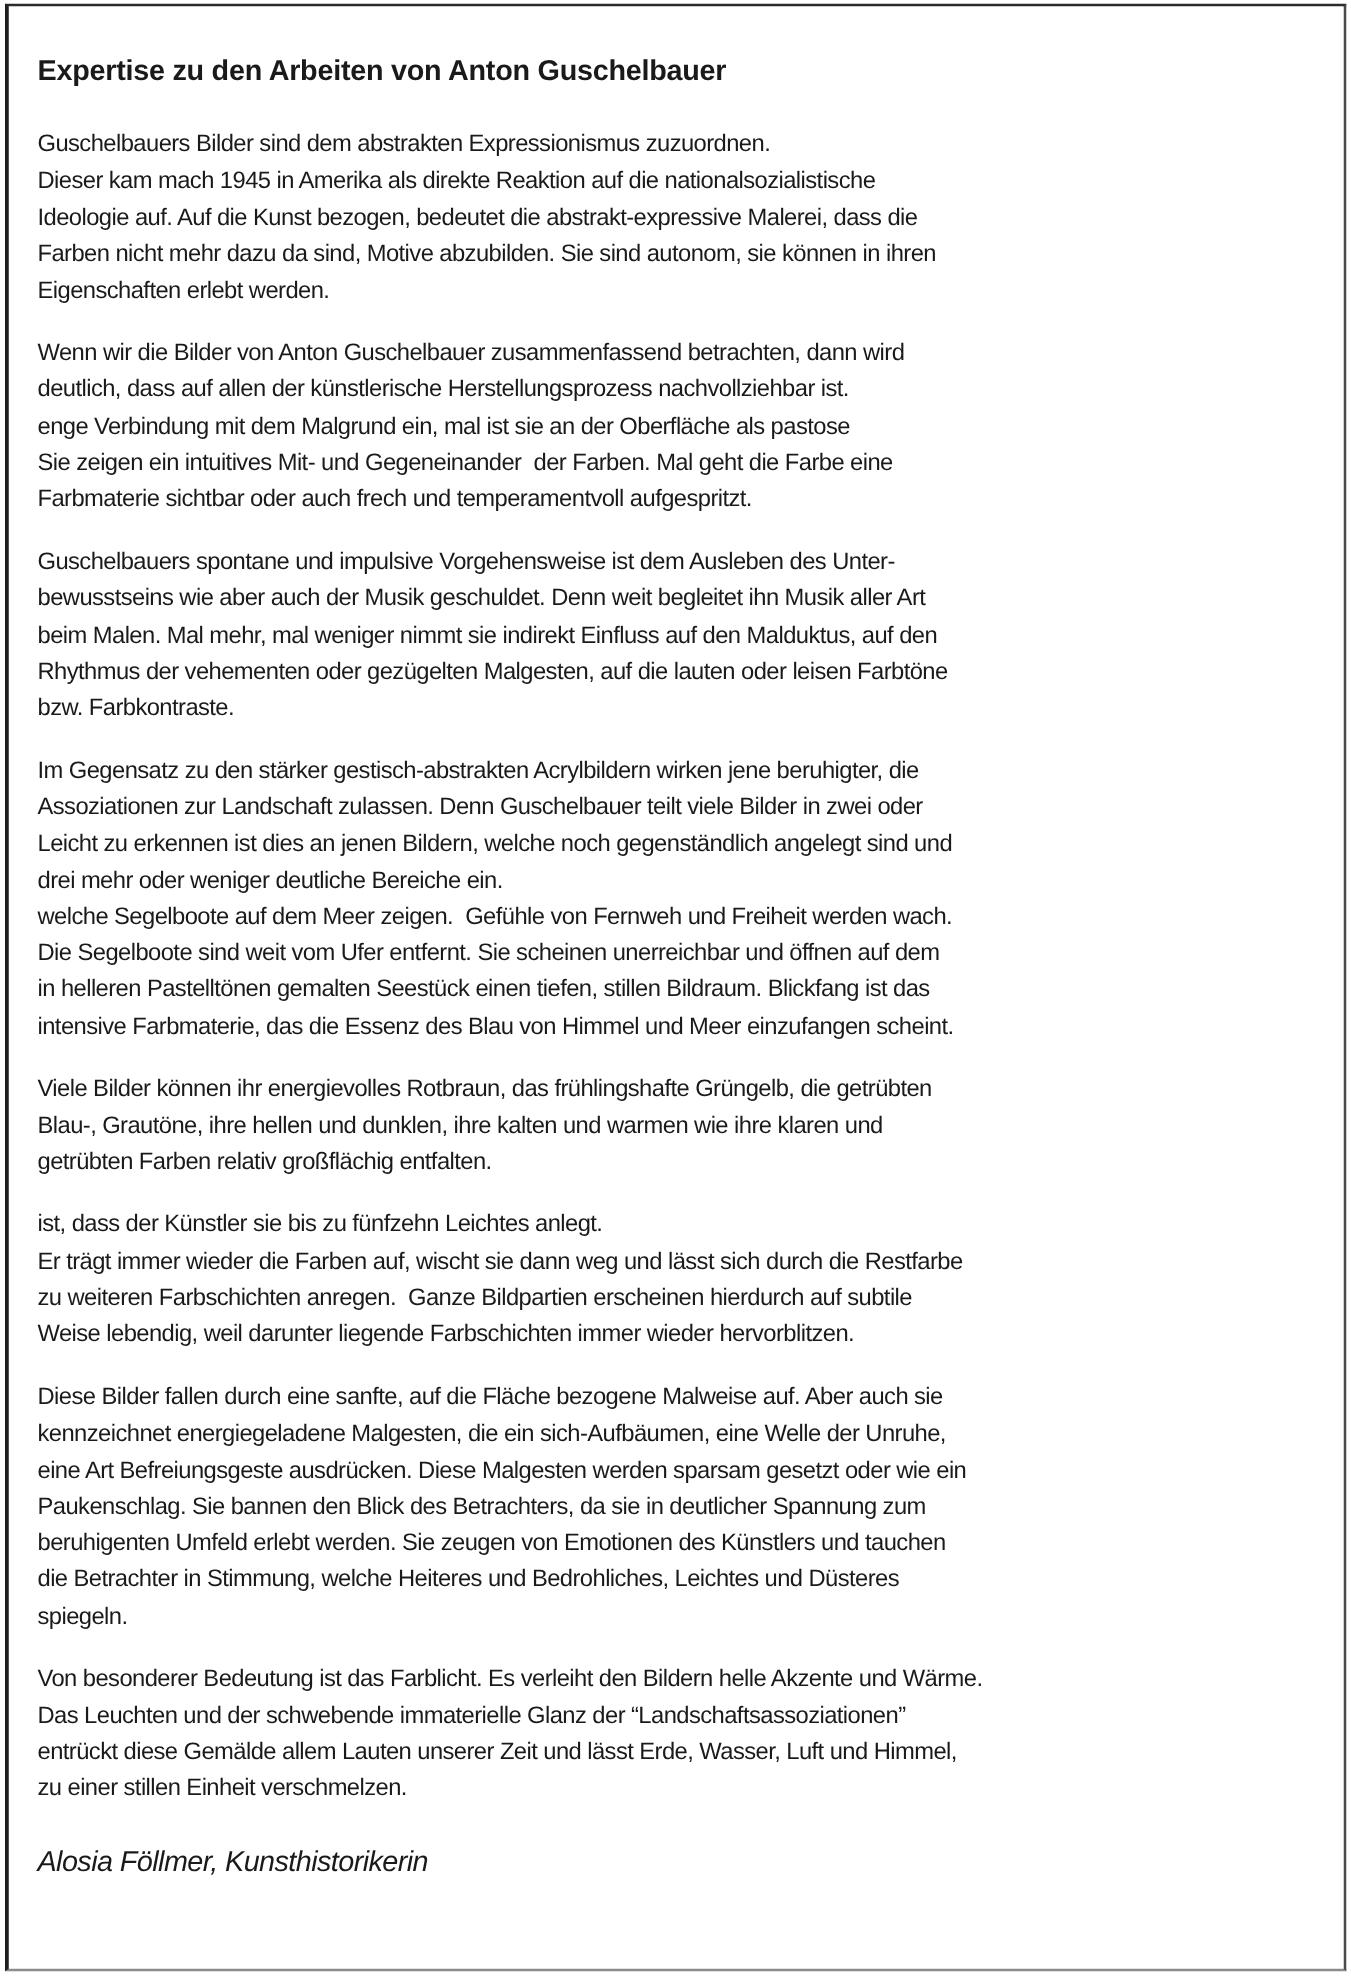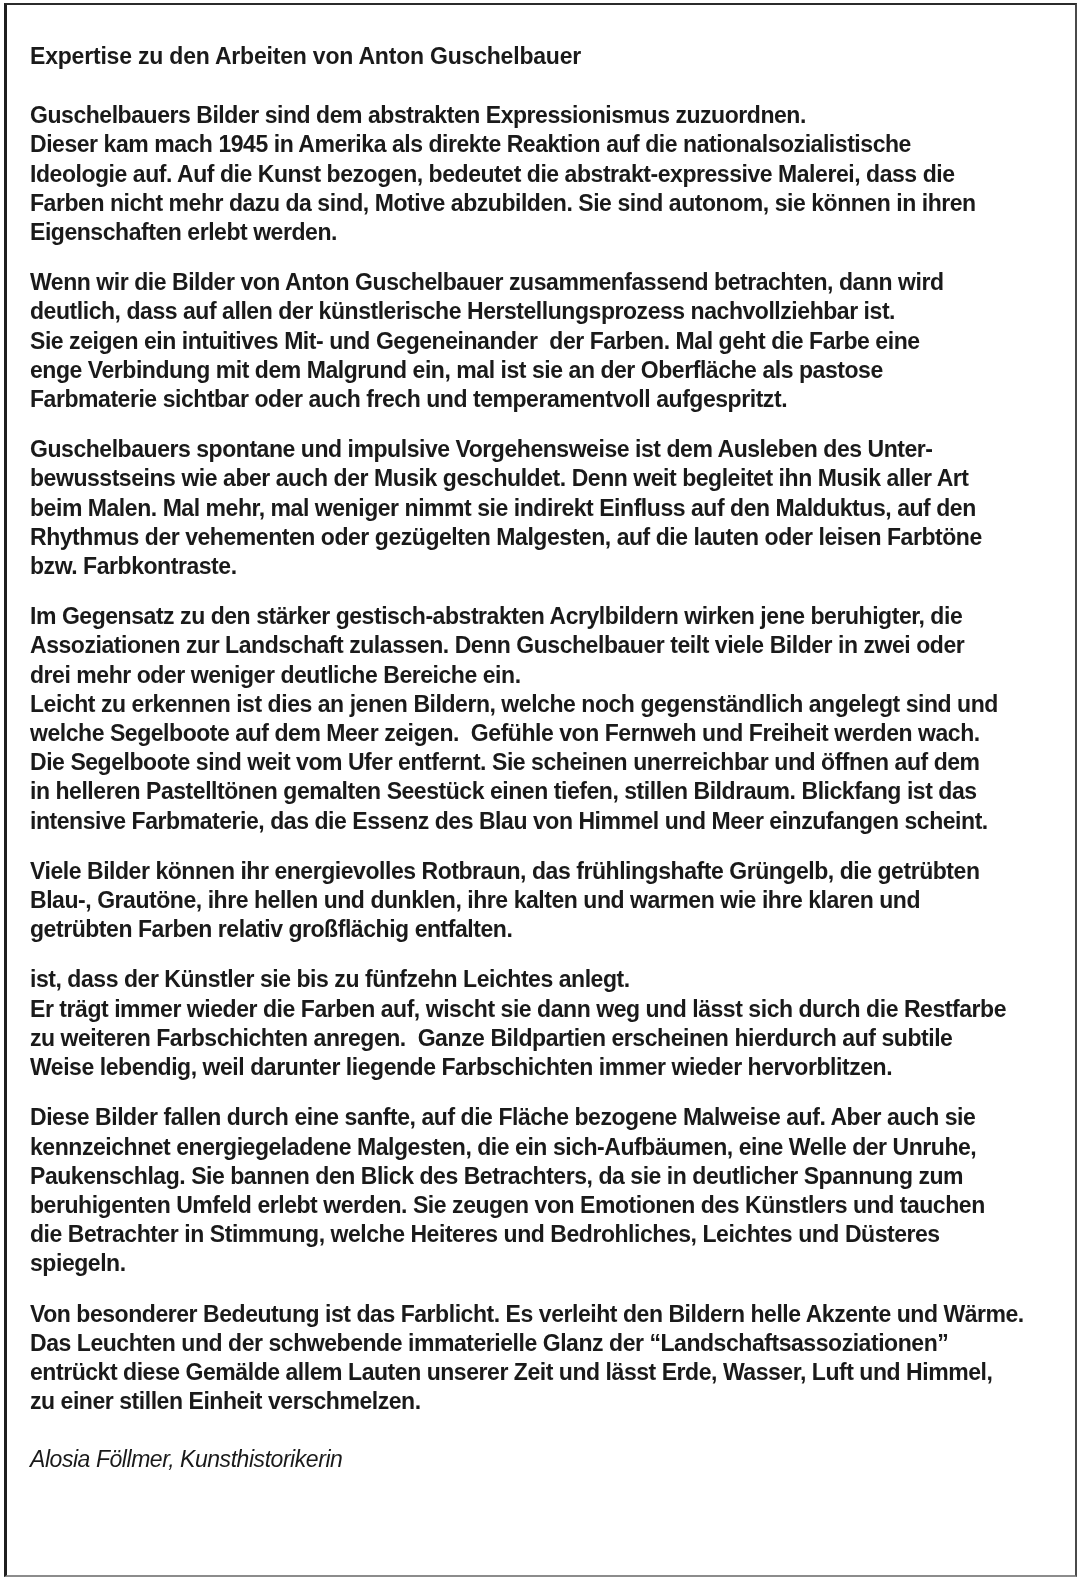--- a/index.html
+++ b/index.html
@@ -35,24 +35,23 @@
   .doc-title {
     font-size: 23px;
     font-weight: bold;
     letter-spacing: -0.2px;
     line-height: 29.2px;
     margin: 0 0 30px 0;
     white-space: pre;
   }
   .para {
     margin: 0 0 21px 0;
-    font-size: 23px;
+    font-size: 19px;
     line-height: 29.2px;
     letter-spacing: -0.45px;
-    font-weight: bold;
   }
   .para .text-line {
     white-space: pre; 
   }
   .signature {
     font-style: italic;
     font-size: 23px;
     line-height: 29.2px;
     letter-spacing: -0.45px;
     margin-top: 29px;
@@ -69,55 +68,56 @@
         <div class="para">
           <div class="text-line">Guschelbauers Bilder sind dem abstrakten Expressionismus zuzuordnen.</div>
           <div class="text-line">Dieser kam mach 1945 in Amerika als direkte Reaktion auf die nationalsozialistische</div>
           <div class="text-line">Ideologie auf. Auf die Kunst bezogen, bedeutet die abstrakt-expressive Malerei, dass die</div>
           <div class="text-line">Farben nicht mehr dazu da sind, Motive abzubilden. Sie sind autonom, sie können in ihren</div>
           <div class="text-line">Eigenschaften erlebt werden.</div>
         </div>
         <div class="para">
           <div class="text-line">Wenn wir die Bilder von Anton Guschelbauer zusammenfassend betrachten, dann wird</div>
           <div class="text-line">deutlich, dass auf allen der künstlerische Herstellungsprozess nachvollziehbar ist.</div>
+          <div class="text-line">enge Verbindung mit dem Malgrund ein, mal ist sie an der Oberfläche als pastose</div>
           <div class="text-line">Sie zeigen ein intuitives Mit- und Gegeneinander  der Farben. Mal geht die Farbe eine</div>
-          <div class="text-line">enge Verbindung mit dem Malgrund ein, mal ist sie an der Oberfläche als pastose</div>
           <div class="text-line">Farbmaterie sichtbar oder auch frech und temperamentvoll aufgespritzt.</div>
         </div>
         <div class="para">
           <div class="text-line">Guschelbauers spontane und impulsive Vorgehensweise ist dem Ausleben des Unter-</div>
           <div class="text-line">bewusstseins wie aber auch der Musik geschuldet. Denn weit begleitet ihn Musik aller Art</div>
           <div class="text-line">beim Malen. Mal mehr, mal weniger nimmt sie indirekt Einfluss auf den Malduktus, auf den</div>
           <div class="text-line">Rhythmus der vehementen oder gezügelten Malgesten, auf die lauten oder leisen Farbtöne</div>
           <div class="text-line">bzw. Farbkontraste.</div>
         </div>
         <div class="para">
           <div class="text-line">Im Gegensatz zu den stärker gestisch-abstrakten Acrylbildern wirken jene beruhigter, die</div>
           <div class="text-line">Assoziationen zur Landschaft zulassen. Denn Guschelbauer teilt viele Bilder in zwei oder</div>
+          <div class="text-line">Leicht zu erkennen ist dies an jenen Bildern, welche noch gegenständlich angelegt sind und</div>
           <div class="text-line">drei mehr oder weniger deutliche Bereiche ein.</div>
-          <div class="text-line">Leicht zu erkennen ist dies an jenen Bildern, welche noch gegenständlich angelegt sind und</div>
           <div class="text-line">welche Segelboote auf dem Meer zeigen.  Gefühle von Fernweh und Freiheit werden wach.</div>
           <div class="text-line">Die Segelboote sind weit vom Ufer entfernt. Sie scheinen unerreichbar und öffnen auf dem</div>
           <div class="text-line">in helleren Pastelltönen gemalten Seestück einen tiefen, stillen Bildraum. Blickfang ist das</div>
           <div class="text-line">intensive Farbmaterie, das die Essenz des Blau von Himmel und Meer einzufangen scheint.</div>
         </div>
         <div class="para">
           <div class="text-line">Viele Bilder können ihr energievolles Rotbraun, das frühlingshafte Grüngelb, die getrübten</div>
           <div class="text-line">Blau-, Grautöne, ihre hellen und dunklen, ihre kalten und warmen wie ihre klaren und</div>
           <div class="text-line">getrübten Farben relativ großflächig entfalten.</div>
         </div>
         <div class="para">
           <div class="text-line">ist, dass der Künstler sie bis zu fünfzehn Leichtes anlegt.</div>
           <div class="text-line">Er trägt immer wieder die Farben auf, wischt sie dann weg und lässt sich durch die Restfarbe</div>
           <div class="text-line">zu weiteren Farbschichten anregen.  Ganze Bildpartien erscheinen hierdurch auf subtile</div>
           <div class="text-line">Weise lebendig, weil darunter liegende Farbschichten immer wieder hervorblitzen.</div>
         </div>
         <div class="para">
           <div class="text-line">Diese Bilder fallen durch eine sanfte, auf die Fläche bezogene Malweise auf. Aber auch sie</div>
           <div class="text-line">kennzeichnet energiegeladene Malgesten, die ein sich-Aufbäumen, eine Welle der Unruhe,</div>
+          <div class="text-line">eine Art Befreiungsgeste ausdrücken. Diese Malgesten werden sparsam gesetzt oder wie ein</div>
           <div class="text-line">Paukenschlag. Sie bannen den Blick des Betrachters, da sie in deutlicher Spannung zum</div>
           <div class="text-line">beruhigenten Umfeld erlebt werden. Sie zeugen von Emotionen des Künstlers und tauchen</div>
           <div class="text-line">die Betrachter in Stimmung, welche Heiteres und Bedrohliches, Leichtes und Düsteres</div>
           <div class="text-line">spiegeln.</div>
         </div>
         <div class="para">
           <div class="text-line">Von besonderer Bedeutung ist das Farblicht. Es verleiht den Bildern helle Akzente und Wärme.</div>
           <div class="text-line">Das Leuchten und der schwebende immaterielle Glanz der “Landschaftsassoziationen”</div>
           <div class="text-line">entrückt diese Gemälde allem Lauten unserer Zeit und lässt Erde, Wasser, Luft und Himmel,</div>
           <div class="text-line">zu einer stillen Einheit verschmelzen.</div>

